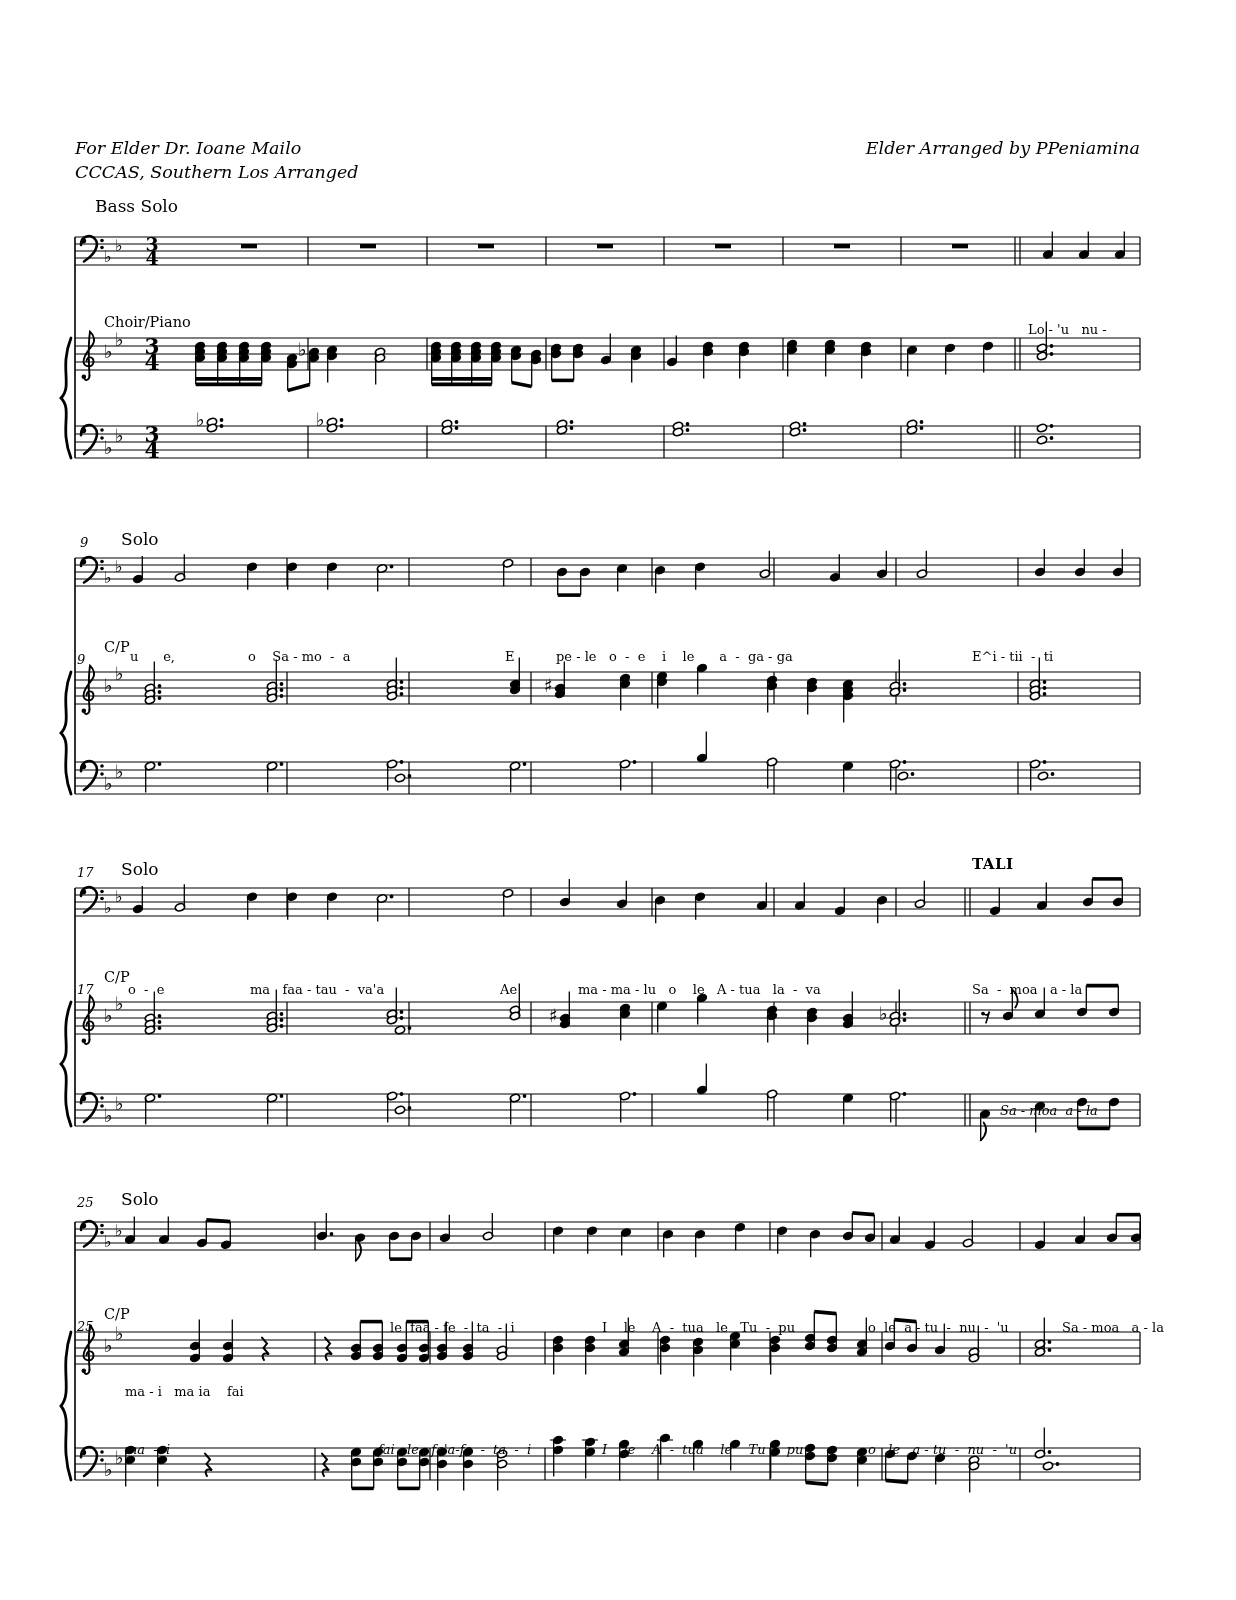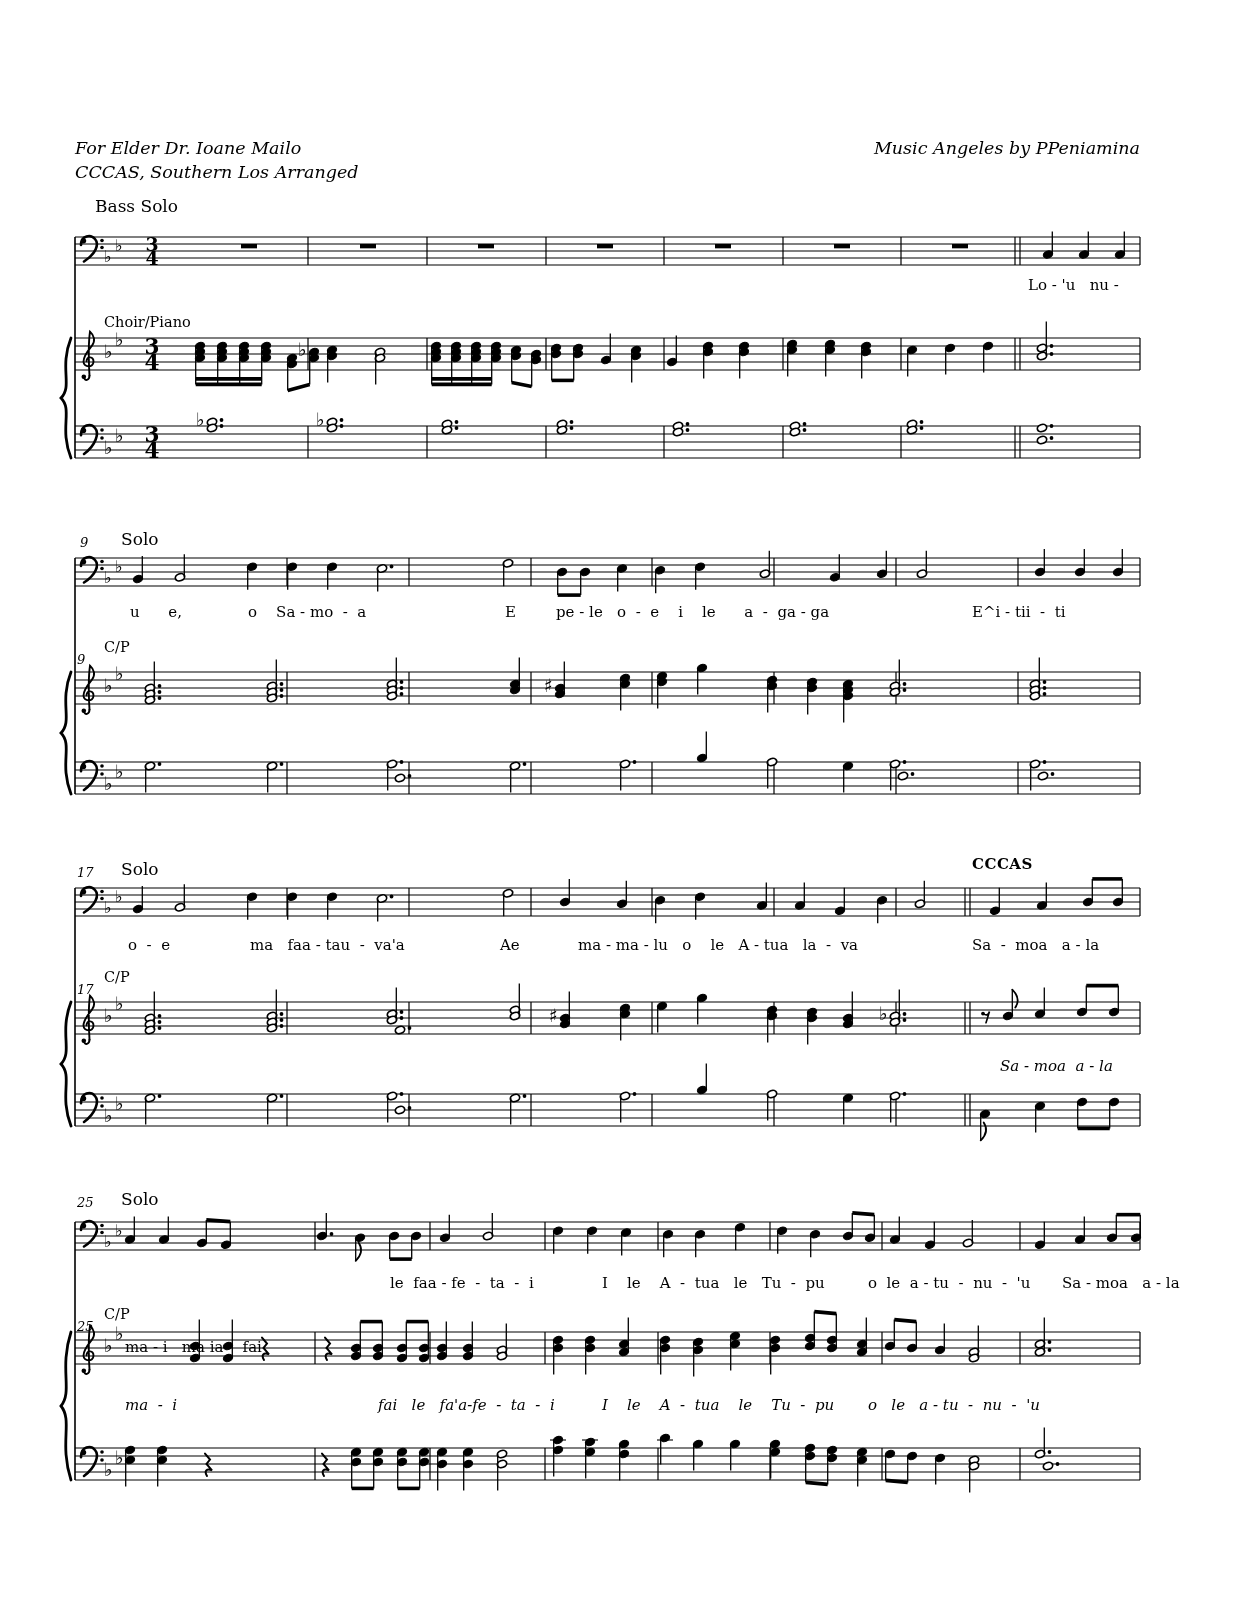--- a/index.html
+++ b/index.html
@@ -6,21 +6,21 @@
   #page{position:relative;width:1236px;height:1600px;background:#fff;margin:0 auto;overflow:hidden;
         font-family:"DejaVu Serif", serif;color:#000;}
   #score{position:absolute;left:0;top:0;pointer-events:none;}
   .title{position:absolute;left:0;right:0;top:64px;text-align:center;font-size:34px;letter-spacing:3px;}
   .ded{position:absolute;font-style:italic;font-size:17.5px;}
   .cred{position:absolute;right:96px;top:138px;font-style:italic;font-size:17.5px;}
   .slabel{position:absolute;font-size:17px;}
   .cplabel{position:absolute;font-size:14.5px;}
   .mnum{position:absolute;font-style:italic;font-size:13px;}
   .tali{position:absolute;font-weight:bold;font-size:15px;letter-spacing:0.5px;}
-  .lyric{position:absolute;font-size:15px;white-space:pre;}
+  .lyric{position:absolute;font-size:13px;white-space:pre;margin-top:46px;}
   .lyric.it{font-style:italic;}
 </style>
 </head>
 <body>
 
 <div id="page">
   <svg id="score" width="1236" height="1600" viewBox="0 0 1236 1600">
       <line x1="75" y1="237" x2="75" y2="458" stroke="#000" stroke-width="1.6"></line>
       <path d="M 71 338 C 59 368, 73 386, 61 398 C 73 410, 59 428, 71 458" stroke="#000" stroke-width="2.8" fill="none" stroke-linecap="round"></path>
       <line x1="75" y1="237" x2="1140" y2="237" stroke="#000" stroke-width="1.1"></line>
@@ -891,39 +891,39 @@
       <ellipse cx="1048" cy="1466" rx="4.8" ry="3.5" transform="rotate(-20 1048 1466)" fill="#fff" stroke="#000" stroke-width="1.7"></ellipse>
       <circle cx="1057.5" cy="1464" r="1.9" fill="#000"></circle>
       <line x1="351.7" y1="1488.4" x2="373.7" y2="1488.4" stroke="#000" stroke-width="3.6"></line>
       <line x1="397.7" y1="1488.4" x2="419.7" y2="1488.4" stroke="#000" stroke-width="3.6"></line>
       <line x1="805.7" y1="1482.4" x2="827.7" y2="1484.4" stroke="#000" stroke-width="3.6"></line>
       <line x1="885.7" y1="1480.4" x2="907.7" y2="1482.4" stroke="#000" stroke-width="3.6"></line>
     </svg>
 
   <div class="ded" style="left:75px;top:138px">For Elder Dr. Ioane Mailo</div>
   <div class="ded" style="left:75px;top:162px">CCCAS, Southern Los Arranged</div>
-  <div class="cred">Music Angeles by PPeniamina</div>
+  <div class="cred">Elder Arranged by PPeniamina</div>
 
   <div class="slabel" style="left:95px;top:196px">Bass Solo</div>
   <div class="cplabel" style="left:104px;top:314px">Choir/Piano</div>
   <div class="lyric" style="left:1028px;top:276px">Lo - 'u   nu -</div>
 
   <div class="mnum" style="left:80px;top:535px">9</div>
   <div class="slabel" style="left:121px;top:529px">Solo</div>
   <div class="lyric" style="left:130px;top:603px">u      e,</div>
   <div class="lyric" style="left:248px;top:603px">o    Sa - mo  -  a</div>
   <div class="lyric" style="left:505px;top:603px">E</div>
   <div class="lyric" style="left:556px;top:603px">pe - le   o  -  e    i    le      a  -  ga - ga</div>
   <div class="lyric" style="left:972px;top:603px">E^i - tii  -  ti</div>
   <div class="cplabel" style="left:104px;top:639px">C/P</div>
   <div class="mnum" style="left:77px;top:652px">9</div>
 
   <div class="mnum" style="left:77px;top:865px">17</div>
   <div class="slabel" style="left:121px;top:859px">Solo</div>
-  <div class="tali" style="left:972px;top:855px">CCCAS</div>
+  <div class="tali" style="left:972px;top:855px">TALI</div>
   <div class="lyric" style="left:128px;top:936px">o  -  e</div>
   <div class="lyric" style="left:250px;top:936px">ma   faa - tau  -  va'a</div>
   <div class="lyric" style="left:500px;top:936px">Ae</div>
   <div class="lyric" style="left:578px;top:936px">ma - ma - lu   o    le   A - tua   la  -  va</div>
   <div class="lyric" style="left:972px;top:936px">Sa  -  moa   a - la</div>
   <div class="cplabel" style="left:104px;top:969px">C/P</div>
   <div class="mnum" style="left:77px;top:982px">17</div>
   <div class="lyric it" style="left:1000px;top:1057px">Sa - moa  a - la</div>
 
   <div class="mnum" style="left:77px;top:1195px">25</div>

